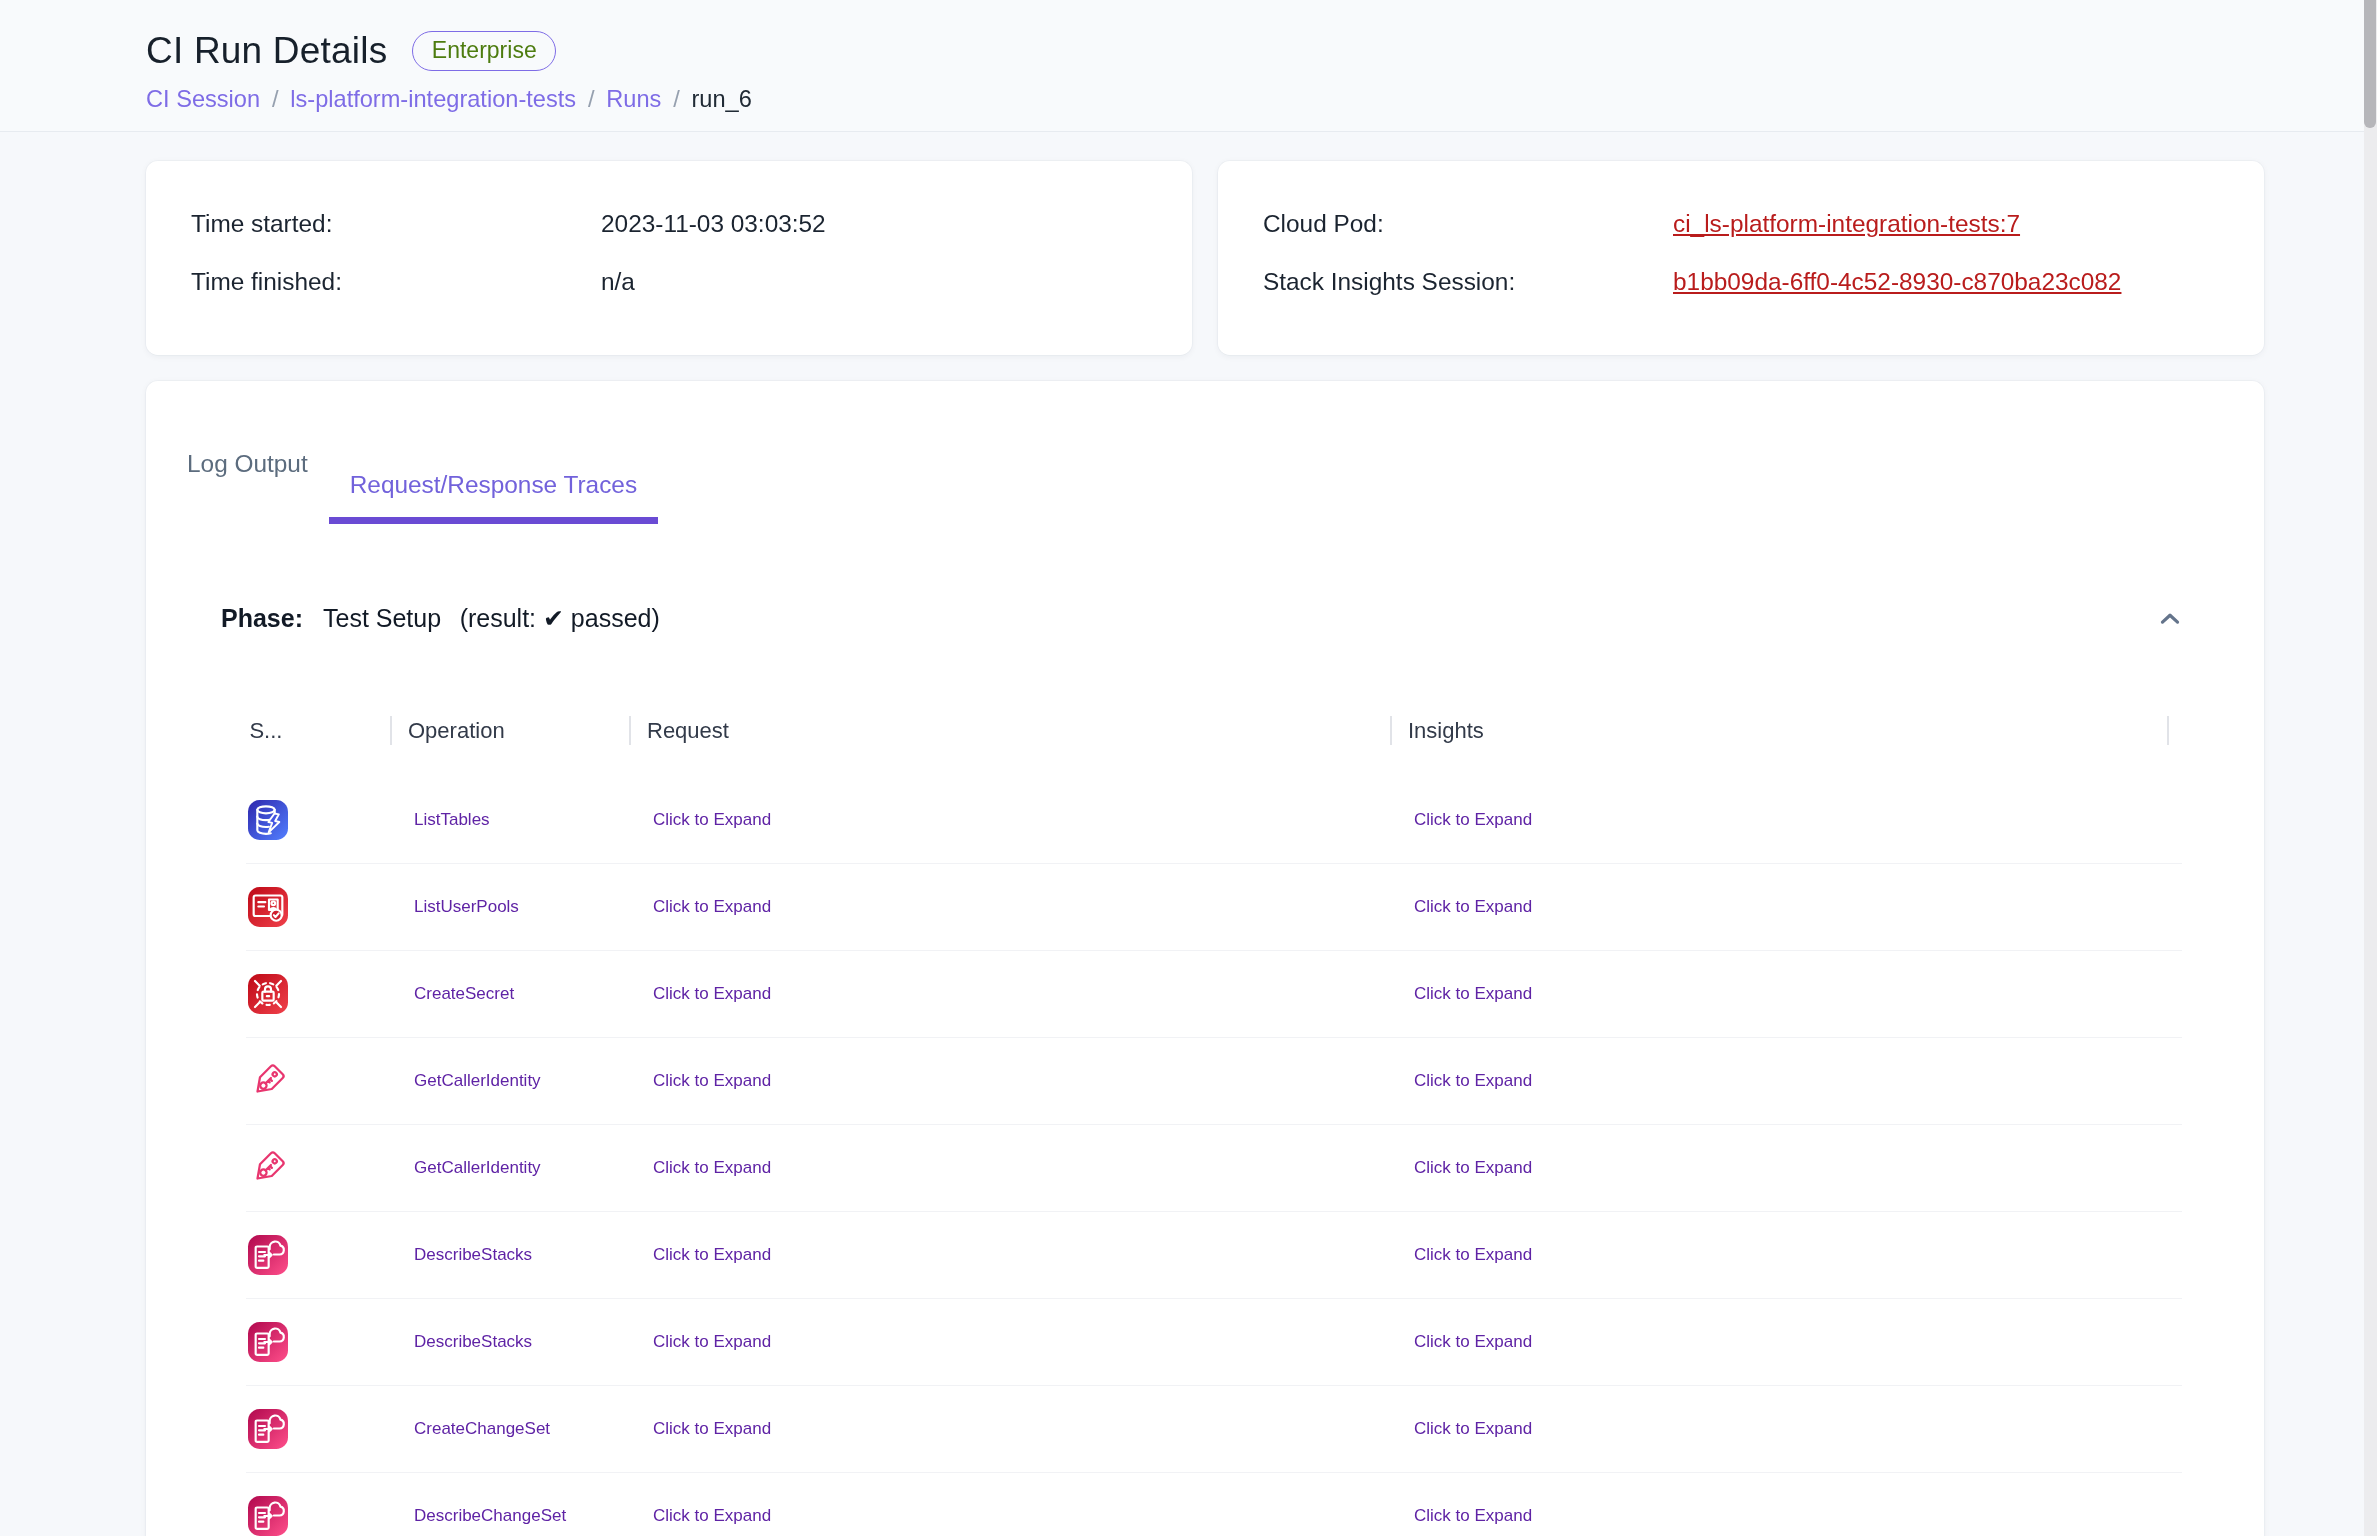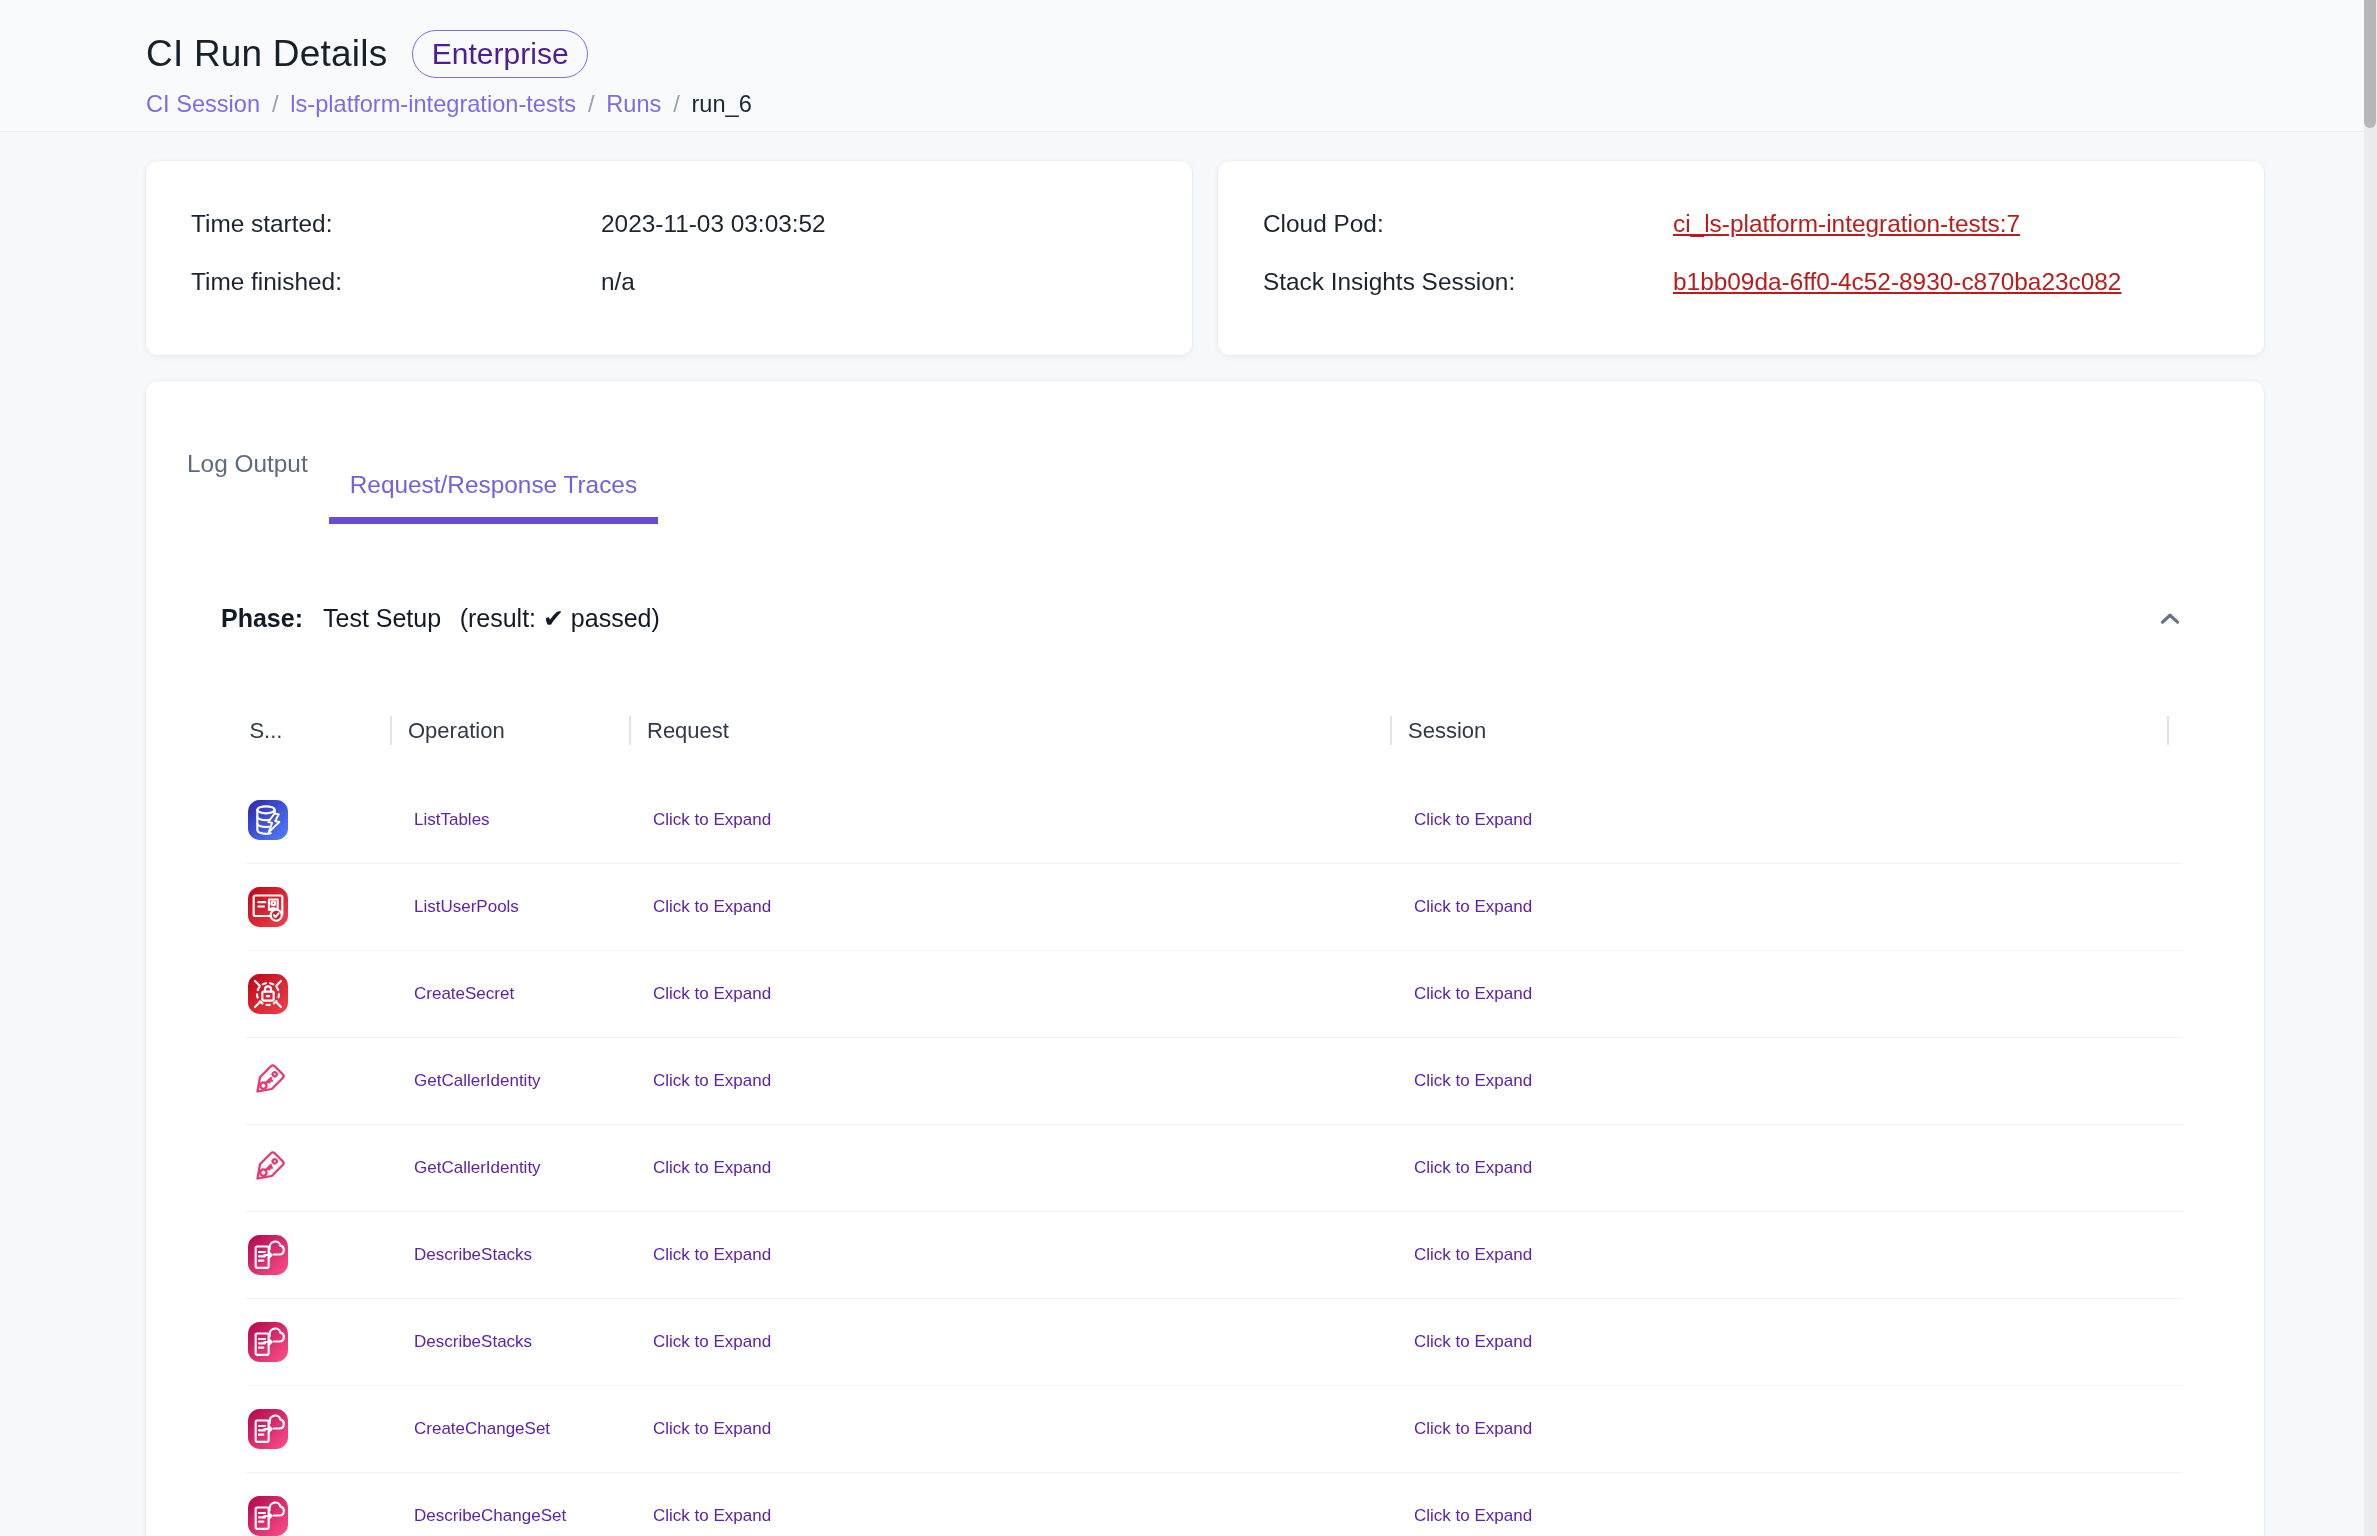--- a/index.html
+++ b/index.html
@@ -15,23 +15,23 @@
     height:132px;
     background:#f8fafc;
     border-bottom:1.7px solid #e7ebf0;
     padding:30px 0 0 146px;
   }
   .title-row { display:flex; align-items:center; gap:25px; }
   .page-title { font-size:37px; font-weight:500; color:#17202b; letter-spacing:0.2px; }
   .badge {
     display:inline-block;
     border:1.7px solid #7e6ce6;
-    color:#4c1d95;
+    color:#4d7c0f;
     border-radius:840px;
-    font-size:30px;
+    font-size:23px;
     line-height:1;
     padding:7.6px 18.5px 8.4px;
   }
   .breadcrumb { margin-top:13.5px; font-size:23.6px; display:flex; align-items:center; gap:11.8px; }
   .bc-item.link { color:#7e6ce6; cursor:pointer; }
   .bc-item.current { color:#212b36; }
   .bc-sep { color:#96a0af; }
 
   
   .cards-row {
@@ -263,21 +263,21 @@
         <use href="#icon-chevron-up"></use>
       </svg>
     </button>
   </div>
 
   <div class="trace-table">
     <div class="thead" id="table-head">
         <div class="th">S...</div>
         <div class="th">Operation</div>
         <div class="th">Request</div>
-        <div class="th">Session</div>
+        <div class="th">Insights</div>
       </div>
     <div id="table-body">
         <div class="tr">
           <div class="td td-service">
             <span class="svc-icon dynamodb">
               <svg viewBox="0 0 24 24">
                 <use href="#icon-dynamodb"></use>
               </svg>
             </span>
           </div>

